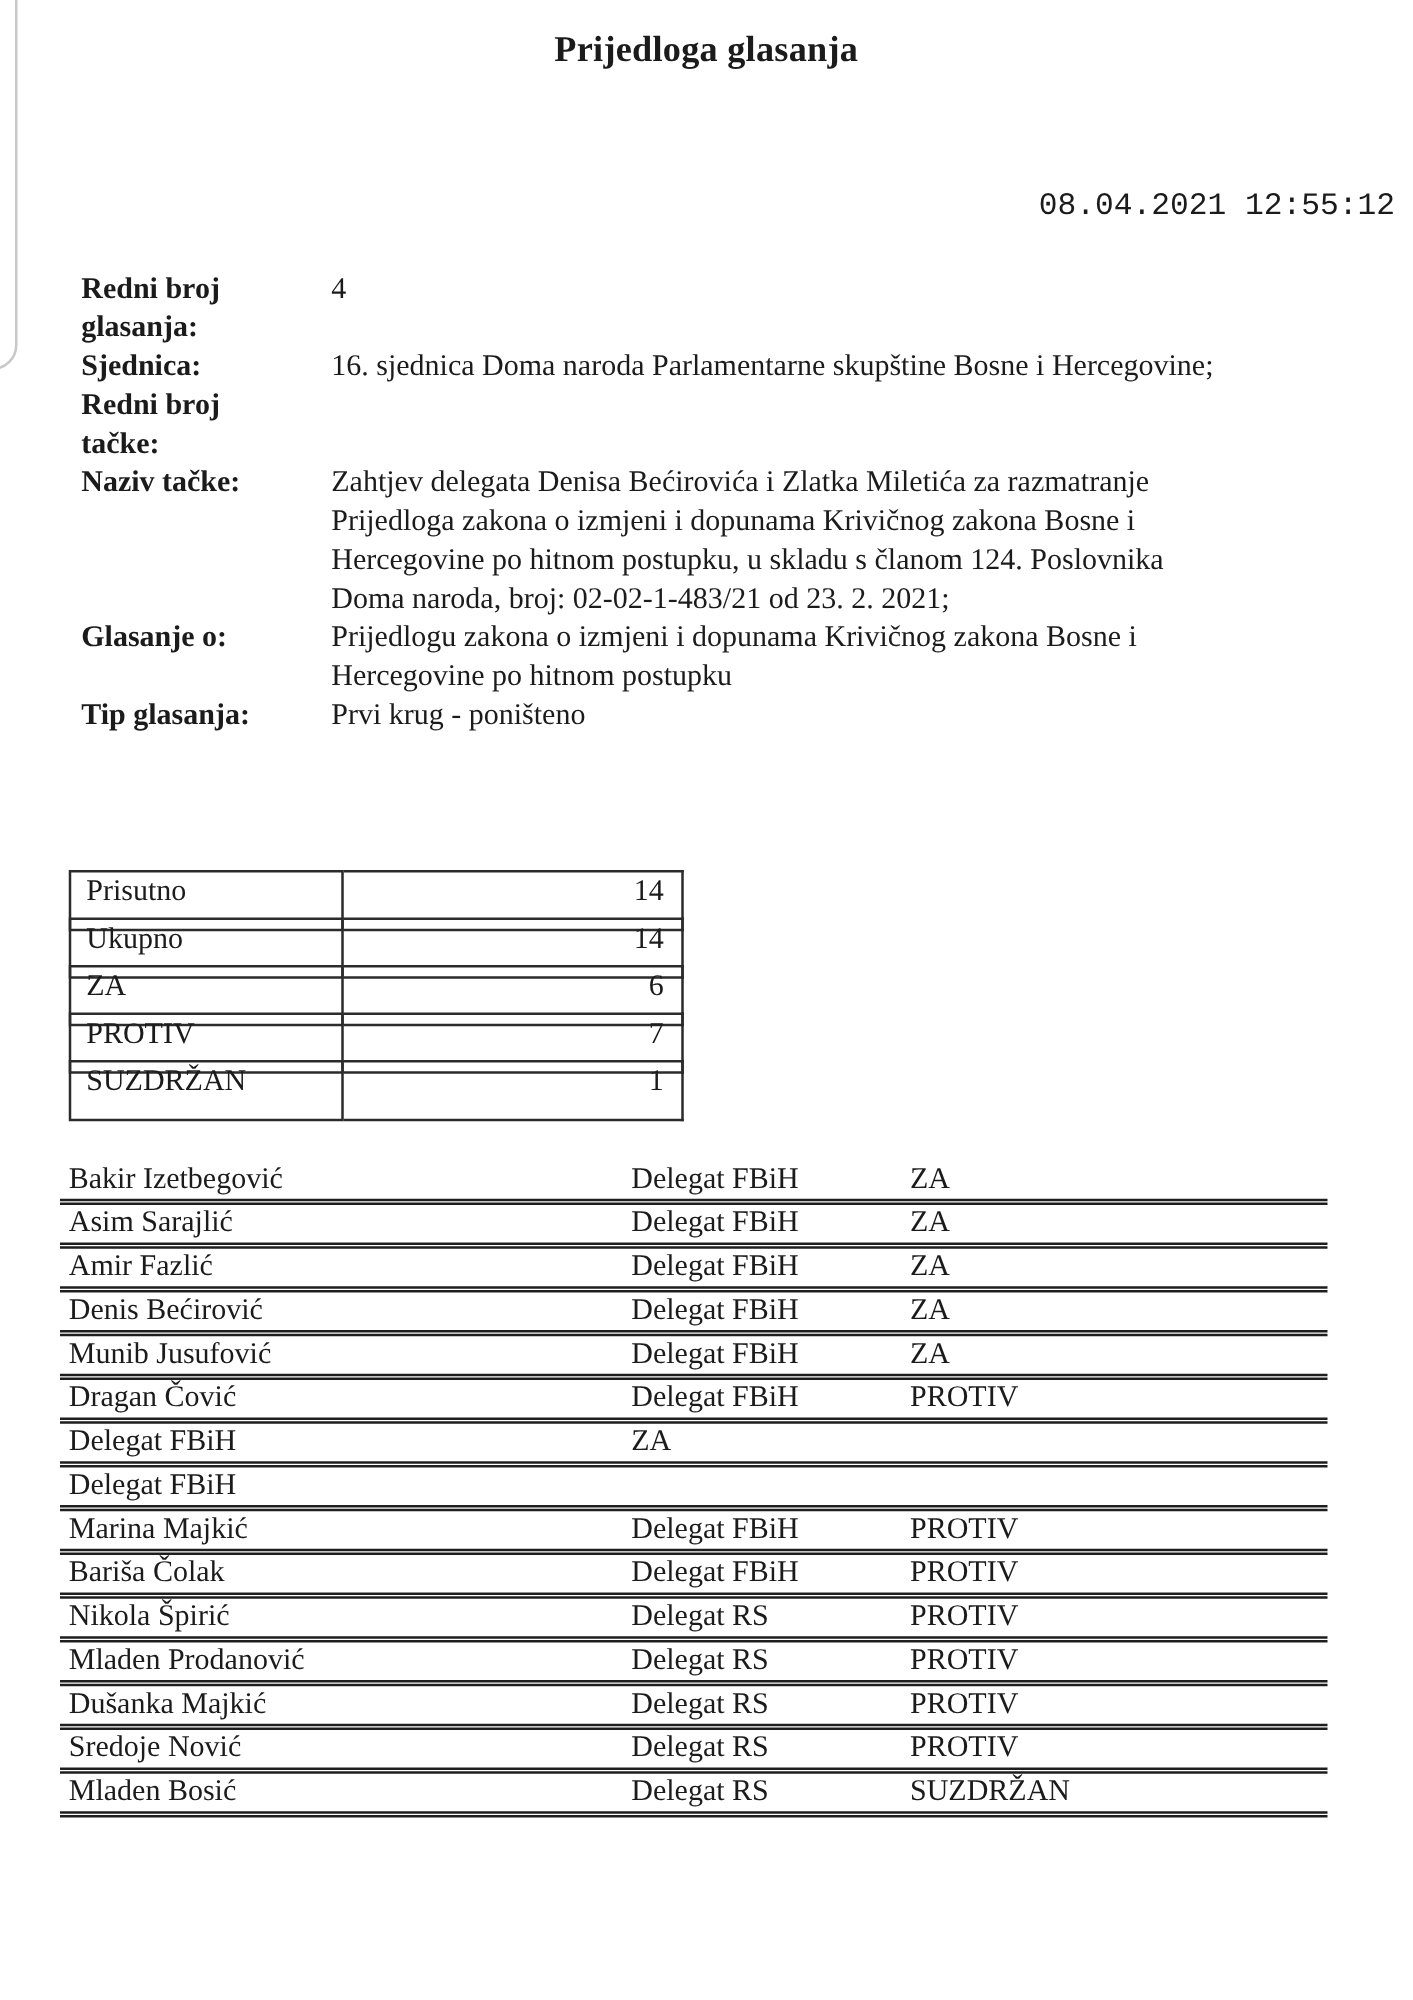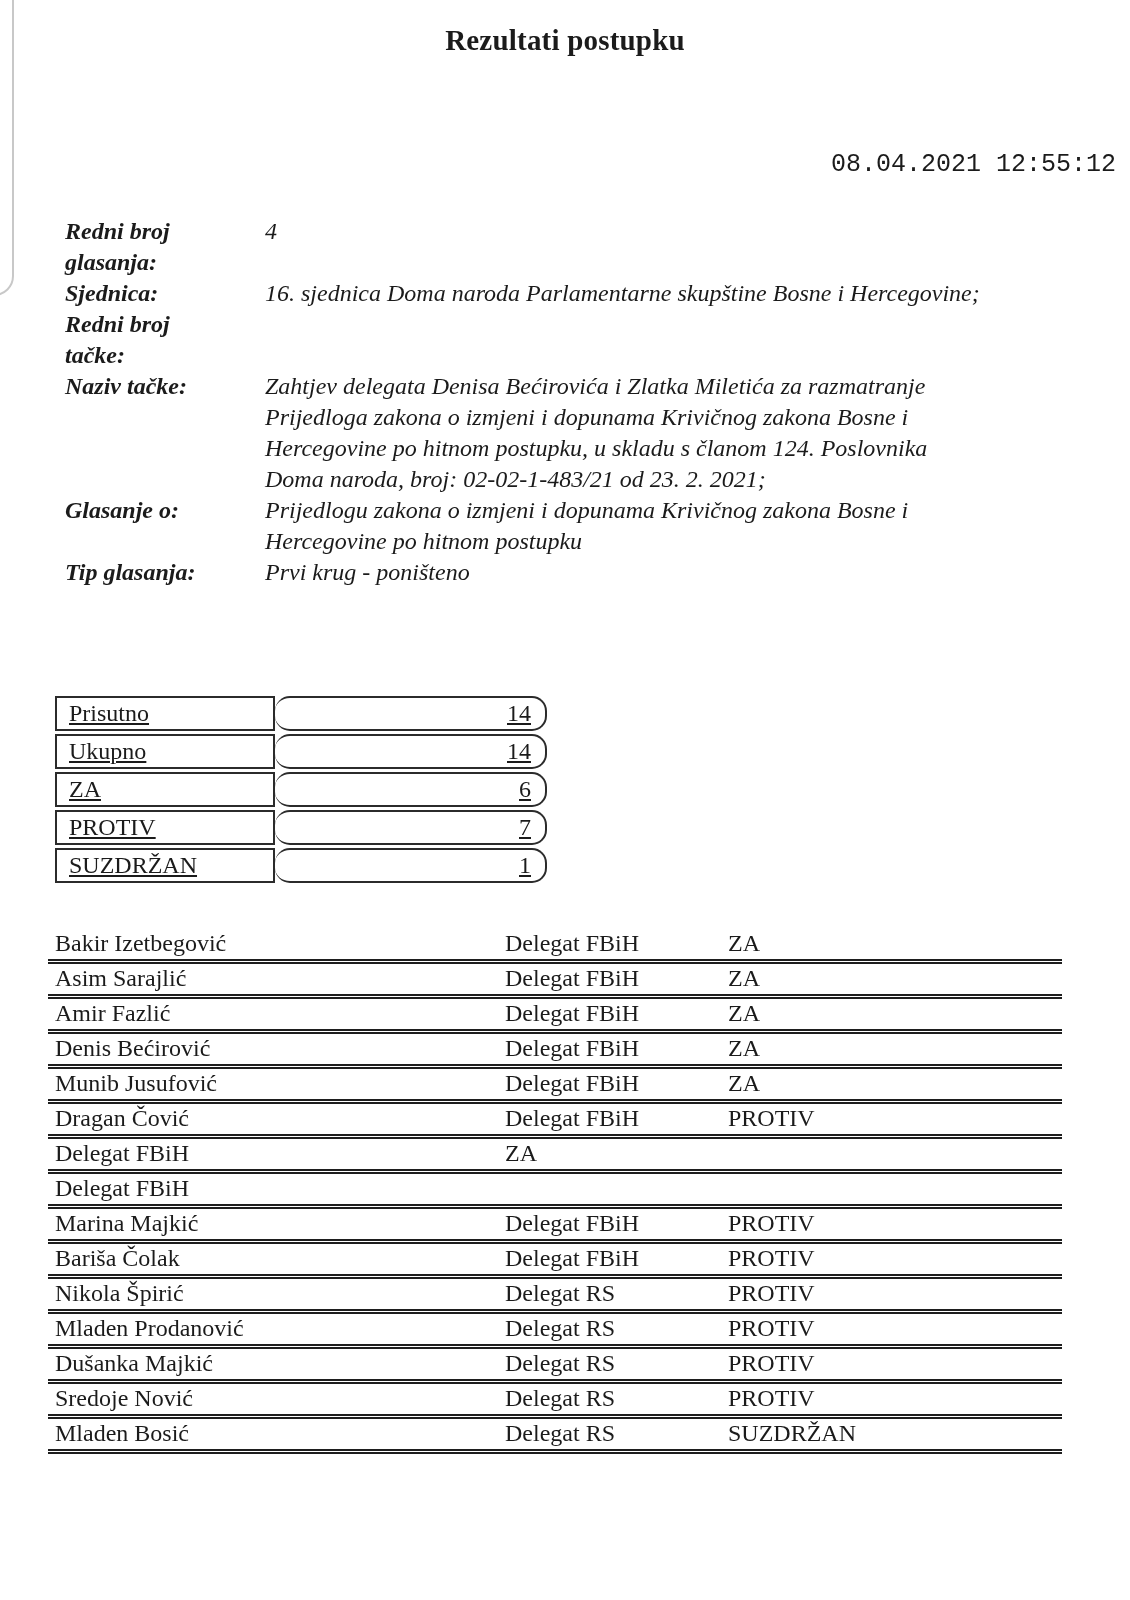--- a/index.html
+++ b/index.html
@@ -37,45 +37,43 @@
   }
 
   
   .fields{
     position:absolute;top:216px;left:65px;width:1005px;
     font-size:24px;line-height:31px;
   }
   .field-row{
     display:grid;
     grid-template-columns:200px 1fr;
-    font-style:italic;
   }
   .field-row.gap-top{margin-top:24px;}
   .field-label{font-weight:bold;}
   .field-label div,.field-value div{white-space:nowrap;}
 
   
   .summary{
     position:absolute;top:696px;left:55px;width:492px;
     font-size:24px;
   }
   .sum-row{
     display:grid;
     grid-template-columns:220px 272px;
     margin-bottom:3px;
     height:35px;
   }
   .sum-cell{
     border:2px solid var(--line);
     line-height:30px;
-    height:35px;
-    text-decoration:underline;
+    height:49px;
   }
   .sum-label{padding-left:12px;}
-  .sum-value{border-left:none;text-align:right;padding-right:14px;border-radius:15px;}
+  .sum-value{border-left:none;text-align:right;padding-right:14px;}
 
   
   .delegates{
     position:absolute;top:929px;left:48px;width:1014px;
     font-size:24px;
   }
   .delegate-row{
     display:grid;
     grid-template-columns:450px 223px 1fr;
     height:35px;
@@ -85,21 +83,21 @@
   }
   .delegate-row span{white-space:nowrap;}
 </style>
 </head>
 <body>
 
 <div class="page">
 
   <div class="card-edge"></div>
 
-  <h1 class="title">Rezultati postupku</h1>
+  <h1 class="title">Prijedloga glasanja</h1>
 
   <div class="timestamp">08.04.2021 12:55:12</div>
 
   <div class="fields" id="fields">
       <div class="field-row">
     <div class="field-label">
           <div>Redni broj</div>
           <div>glasanja:</div>
         </div>
     <div class="field-value">

